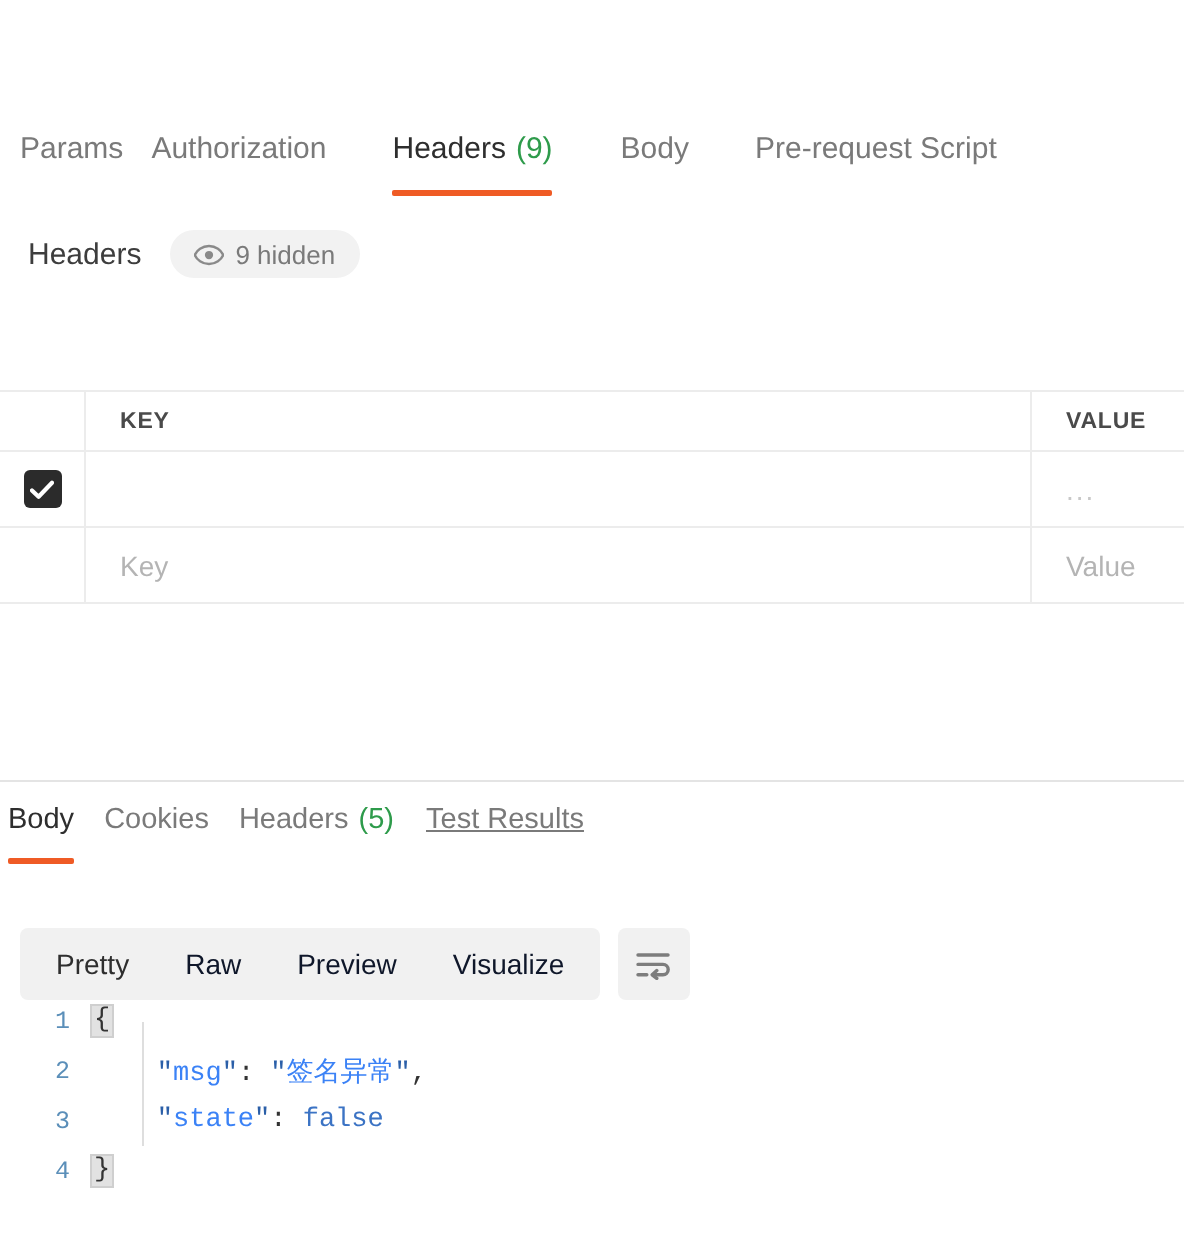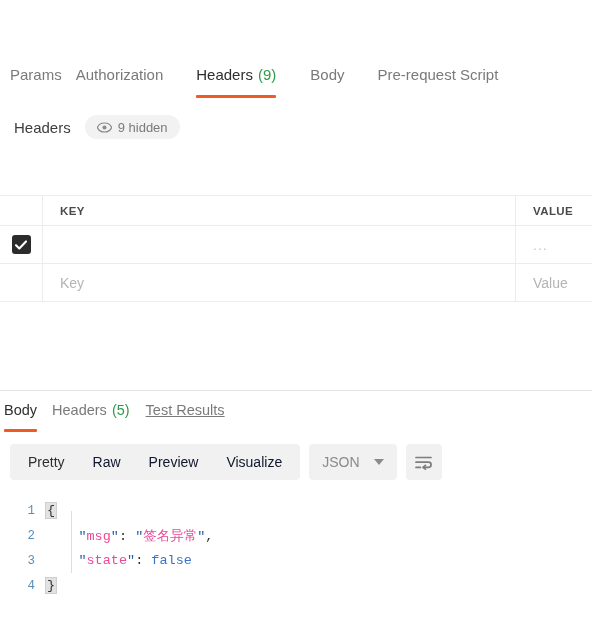--- a/index.html
+++ b/index.html
@@ -81,36 +81,36 @@
   .res-tabs { position:absolute; left:0; top:400px; width:592px; height:36px; display:flex; align-items:flex-start; }
   .stab {
     position:relative; height:34px; display:flex; align-items:flex-start; padding-top:2px;
     font-size:14.5px; color:#7a7a7a; cursor:pointer; white-space:nowrap;
   }
   .stab.active { color:#2e2e2e; }
   .stab .bar { position:absolute; left:0; right:0; bottom:2px; height:3px; background:#ef5b25; border-radius:1px; display:none; }
   .stab.active .bar { display:block; }
 
   
-  .vbar { position:absolute; left:10px; top:444px; height:36px; display:flex; align-items:center; gap:9px; }
+  .vbar { position:absolute; left:10px; top:464px; height:36px; display:flex; align-items:center; gap:9px; }
   .seg { height:36px; background:#f1f1f1; border-radius:4px; display:flex; align-items:center; padding:0 4px; }
   .seg-item { height:28px; padding:0 14px; display:flex; align-items:center; font-size:14px; color:#0f172a; border-radius:3px; cursor:pointer; }
   .seg-item.active { color:#2e2e2e; }
   .fmt { height:36px; background:#f1f1f1; border-radius:4px; display:flex; align-items:center; gap:14px; padding:0 13px; cursor:pointer; }
   .fmt-label { font-size:14px; color:#8a8a8a; }
   .icon-btn { width:36px; height:36px; background:#f1f1f1; border-radius:4px; display:flex; align-items:center; justify-content:center; cursor:pointer; }
 
   
   .code { position:absolute; left:0; top:498px; width:592px; height:120px;
           font-family:"Liberation Mono", monospace; font-size:13.5px; }
   .cline { position:relative; height:25px; display:flex; align-items:center; }
   .gutter { width:46px; text-align:right; padding-right:11px; color:#5b8fb9; font-size:12.5px; }
   .ctext { position:relative; white-space:pre; color:#333; }
   .brk { background:#e2e2e2; border:1px solid #cfcfcf; padding:0 1px; margin:0 -1px; }
-  .k-str { color:#ec4899; }
+  .k-str { color:#3b82f6; }
   .quo { color:#2b5fa8; }
   .colon { color:#333; }
   .bool { color:#3b73c4; }
   .comma { color:#333; }
   .indent-guide { position:absolute; left:71px; top:511px; width:1px; height:62px; background:#dedede; }
 </style>
 </head>
 <body>
 
 <div id="app">
@@ -192,20 +192,24 @@
   </div>
 
   <div class="pane-div"></div>
 
   <div class="res-tabs">
     <div class="stab active" style="margin-left:4px;">
       <span>Body</span>
       <span class="bar"></span>
     </div>
     <div class="stab" style="margin-left:15px;">
+      <span>Cookies</span>
+
+    </div>
+    <div class="stab" style="margin-left:15px;">
       <span>Headers</span>
       <span class="tab-count">(5)</span>
 
     </div>
     <div class="stab" style="margin-left:16px;text-decoration:underline;">
       <span>Test Results</span>
 
     </div>
   </div>
 
@@ -218,24 +222,20 @@
         <span>Raw</span>
       </div>
       <div class="seg-item">
         <span>Preview</span>
       </div>
       <div class="seg-item">
         <span>Visualize</span>
       </div>
     </div>
 
-    <div class="fmt">
-      <span class="fmt-label">JSON</span>
-      <span class="caret"></span>
-    </div>
 
     <div class="icon-btn">
       <svg width="18" height="15" viewBox="0 0 18 15">
         <path d="M1 2.5 H16" stroke="#7d7d7d" stroke-width="1.7" stroke-linecap="round" fill="none"></path>
         <path d="M1 7.2 H13.5 a2.6 2.6 0 0 1 0 5.2 H8.5" stroke="#7d7d7d" stroke-width="1.7" stroke-linecap="round" fill="none"></path>
         <path d="M10.4 10.3 L8.1 12.4 L10.4 14.2" stroke="#7d7d7d" stroke-width="1.7" stroke-linecap="round" stroke-linejoin="round" fill="none"></path>
         <path d="M1 12.4 H5.4" stroke="#7d7d7d" stroke-width="1.7" stroke-linecap="round" fill="none"></path>
       </svg>
     </div>
   </div>

